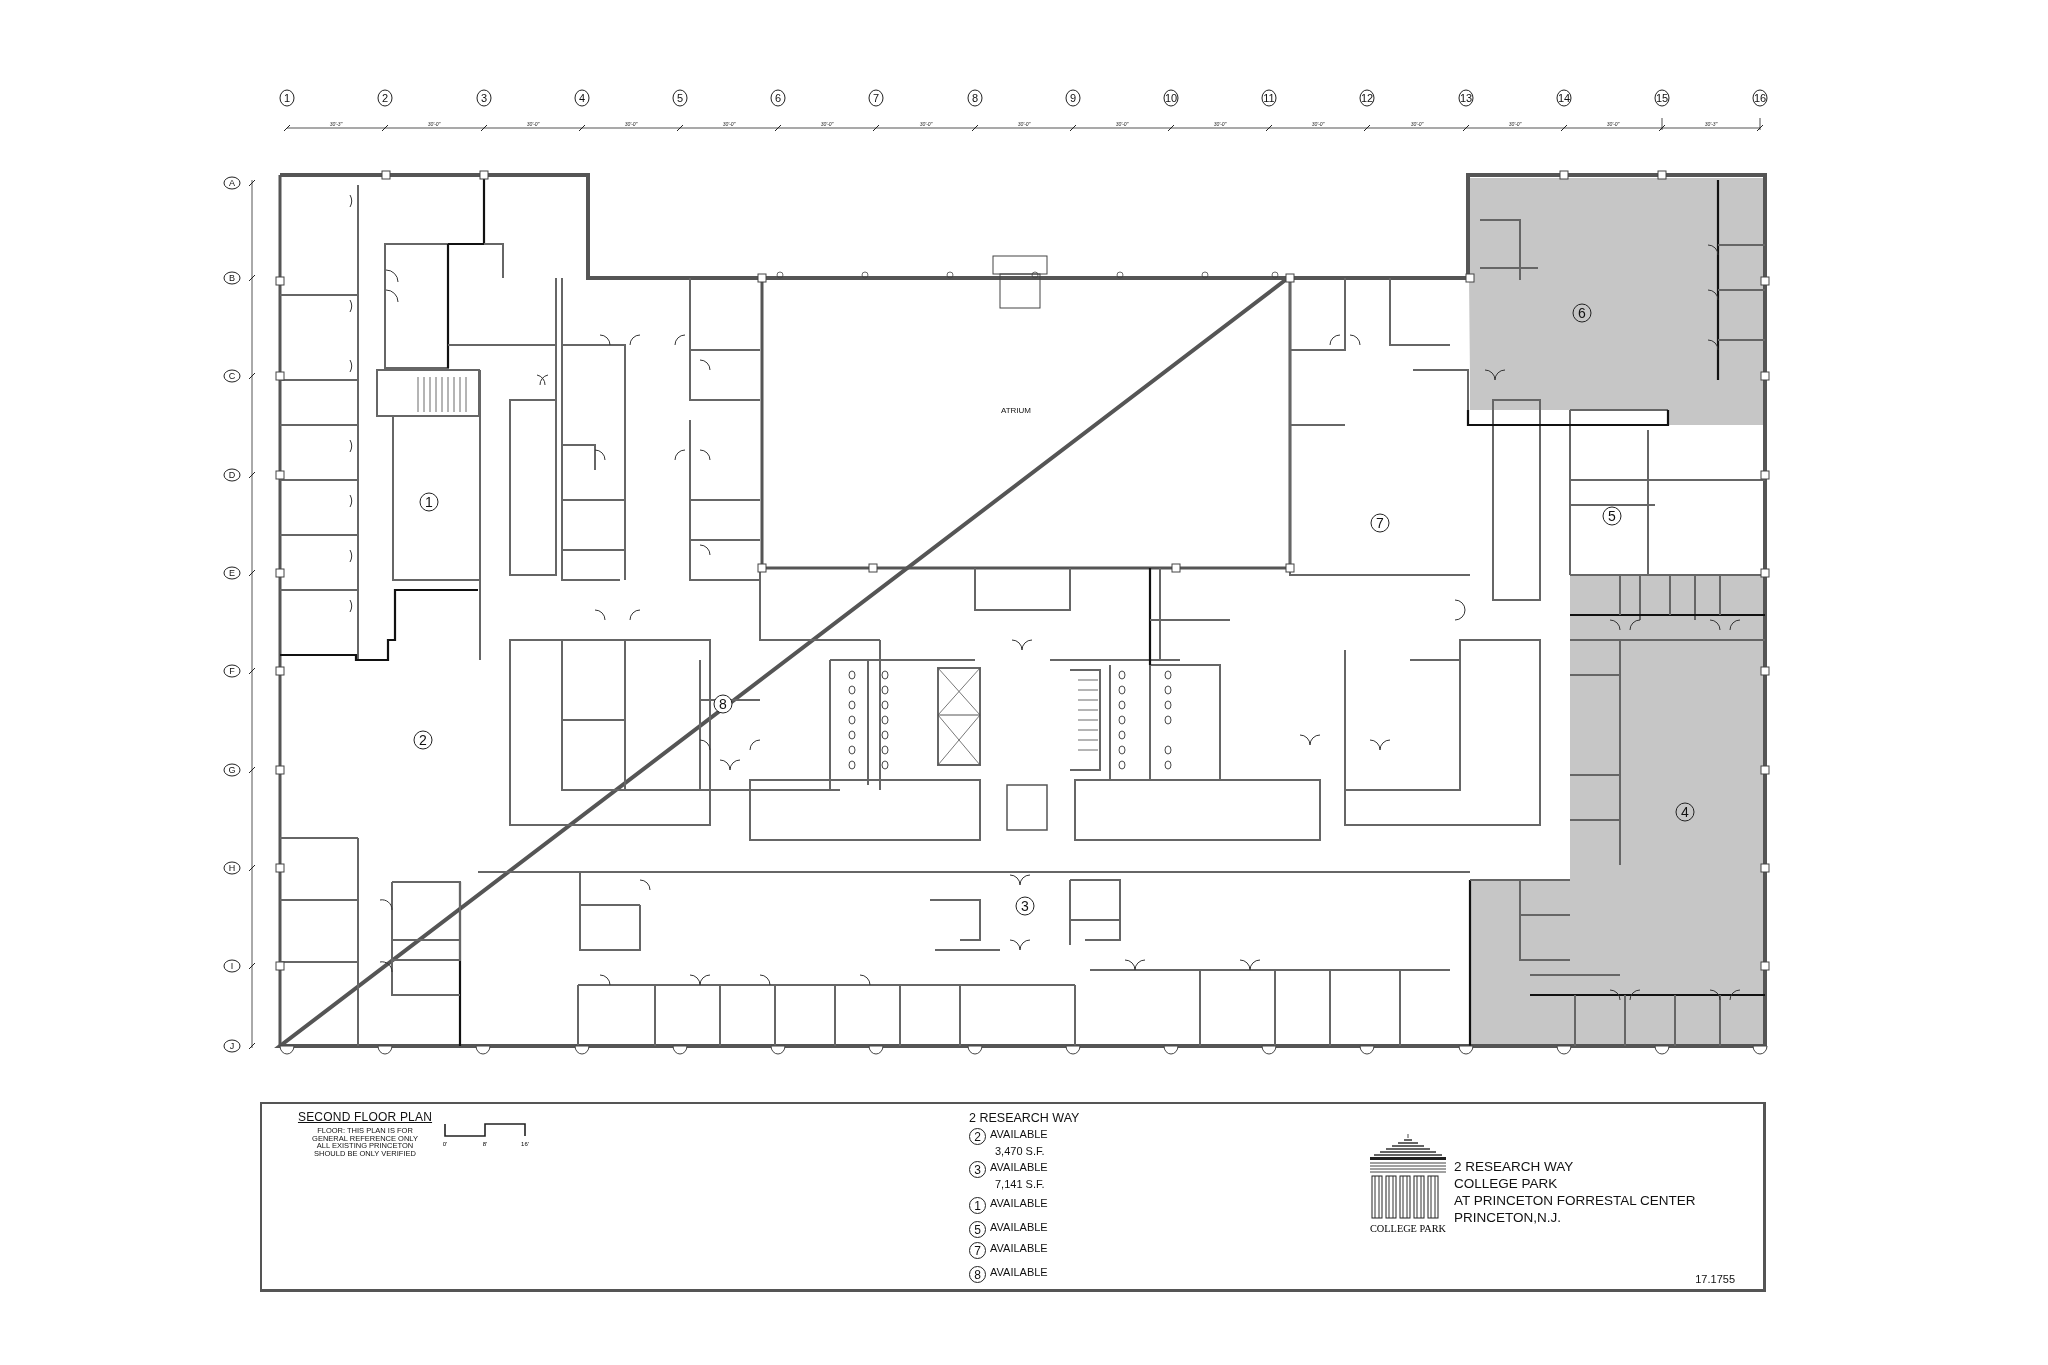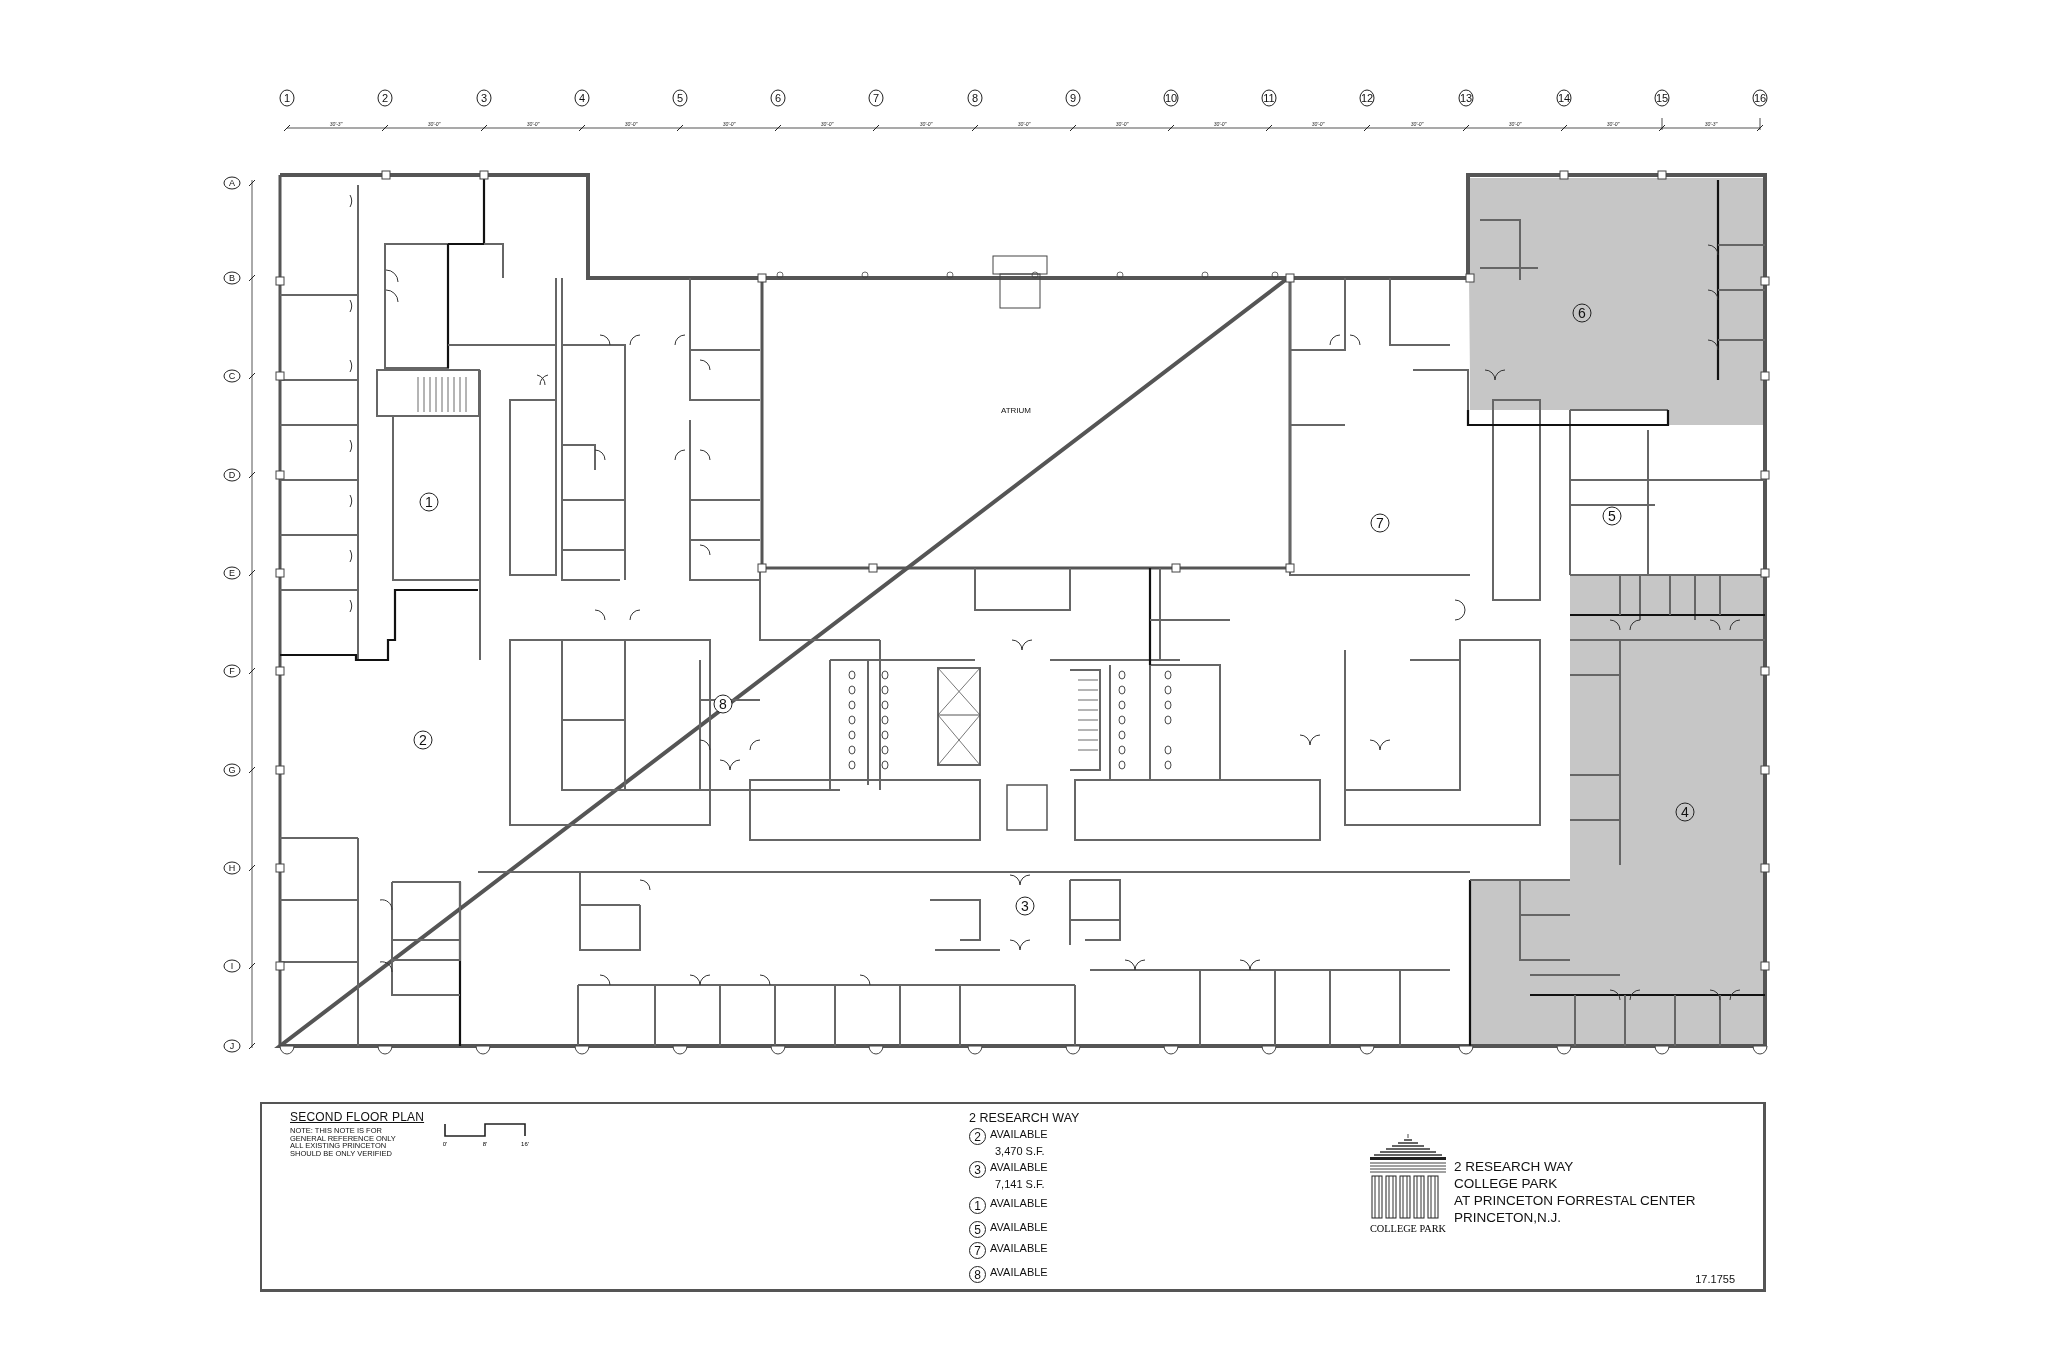--- a/index.html
+++ b/index.html
@@ -12,21 +12,21 @@
   .wall { fill:none; stroke:#555; stroke-width:3; }
   .wallthin { fill:none; stroke:#666; stroke-width:2; }
   .wallbold { fill:none; stroke:#111; stroke-width:2.2; }
   .ext { fill:none; stroke:#555; stroke-width:4; }
   .door { fill:none; stroke:#333; stroke-width:1; }
   .col { fill:#fff; stroke:#444; stroke-width:1; }
   .shade { fill:#c6c6c6; }
 
   
   .titleblock { position:absolute; left:260px; top:1102px; width:1506px; height:190px; border:2px solid #555; border-bottom:3px solid #555; border-right:3px solid #555; box-sizing:border-box; background:#fff; }
-  .tb-left { position:absolute; left:28px; top:6px; }
+  .tb-left { position:absolute; left:28px; top:6px;text-align:center; }
   .tb-title { font-size:12px; text-decoration:underline; letter-spacing:0.2px; }
   .tb-note { font-size:7.5px; line-height:7.5px; margin-top:3px; width:150px; }
   .tb-scale { position:absolute; left:181px; top:18px; width:90px; height:30px; }
   .tb-center { position:absolute; left:707px; top:7px; width:200px; }
   .tb-center .hdr { font-size:12.5px; }
   .legend-row { display:flex; align-items:flex-start; margin-top:2px; }
   .legend-num { width:17px; height:17px; border:1.3px solid #222; border-radius:50%; font-size:12px; display:flex; align-items:center; justify-content:center; box-sizing:border-box; margin-right:4px; flex:none; margin-top:1px; }
   .legend-text { font-size:11px; line-height:15px; }
   .legend-sub { font-size:11px; line-height:13px; padding-left:26px; }
   .tb-right { position:absolute; left:1106px; top:30px; }
@@ -552,21 +552,21 @@
         <circle cx="723" cy="704" r="9" fill="#fff" stroke="#222" stroke-width="1"></circle>
         <text class="suitelbl" x="723" y="704">8</text>
       </g>
   </g>
 </svg>
 
 <div class="titleblock">
   <div class="tb-left">
     <div class="tb-title">SECOND FLOOR PLAN</div>
     <div class="tb-note">
-      <div>NOTE: THIS NOTE IS FOR</div>
+      <div>FLOOR: THIS PLAN IS FOR</div>
       <div>GENERAL REFERENCE ONLY</div>
       <div>ALL EXISTING PRINCETON</div>
       <div>SHOULD BE ONLY VERIFIED</div>
     </div>
   </div>
   <svg class="tb-scale" viewBox="0 0 90 30">
     <path d="M2,2 L2,14 L42,14 L42,2 L82,2 L82,14" fill="none" stroke="#222" stroke-width="1.6"></path>
     <text x="2" y="24" font-size="6" font-family="Liberation Sans, sans-serif" text-anchor="middle">0'</text>
     <text x="42" y="24" font-size="6" font-family="Liberation Sans, sans-serif" text-anchor="middle">8'</text>
     <text x="82" y="24" font-size="6" font-family="Liberation Sans, sans-serif" text-anchor="middle">16'</text>

